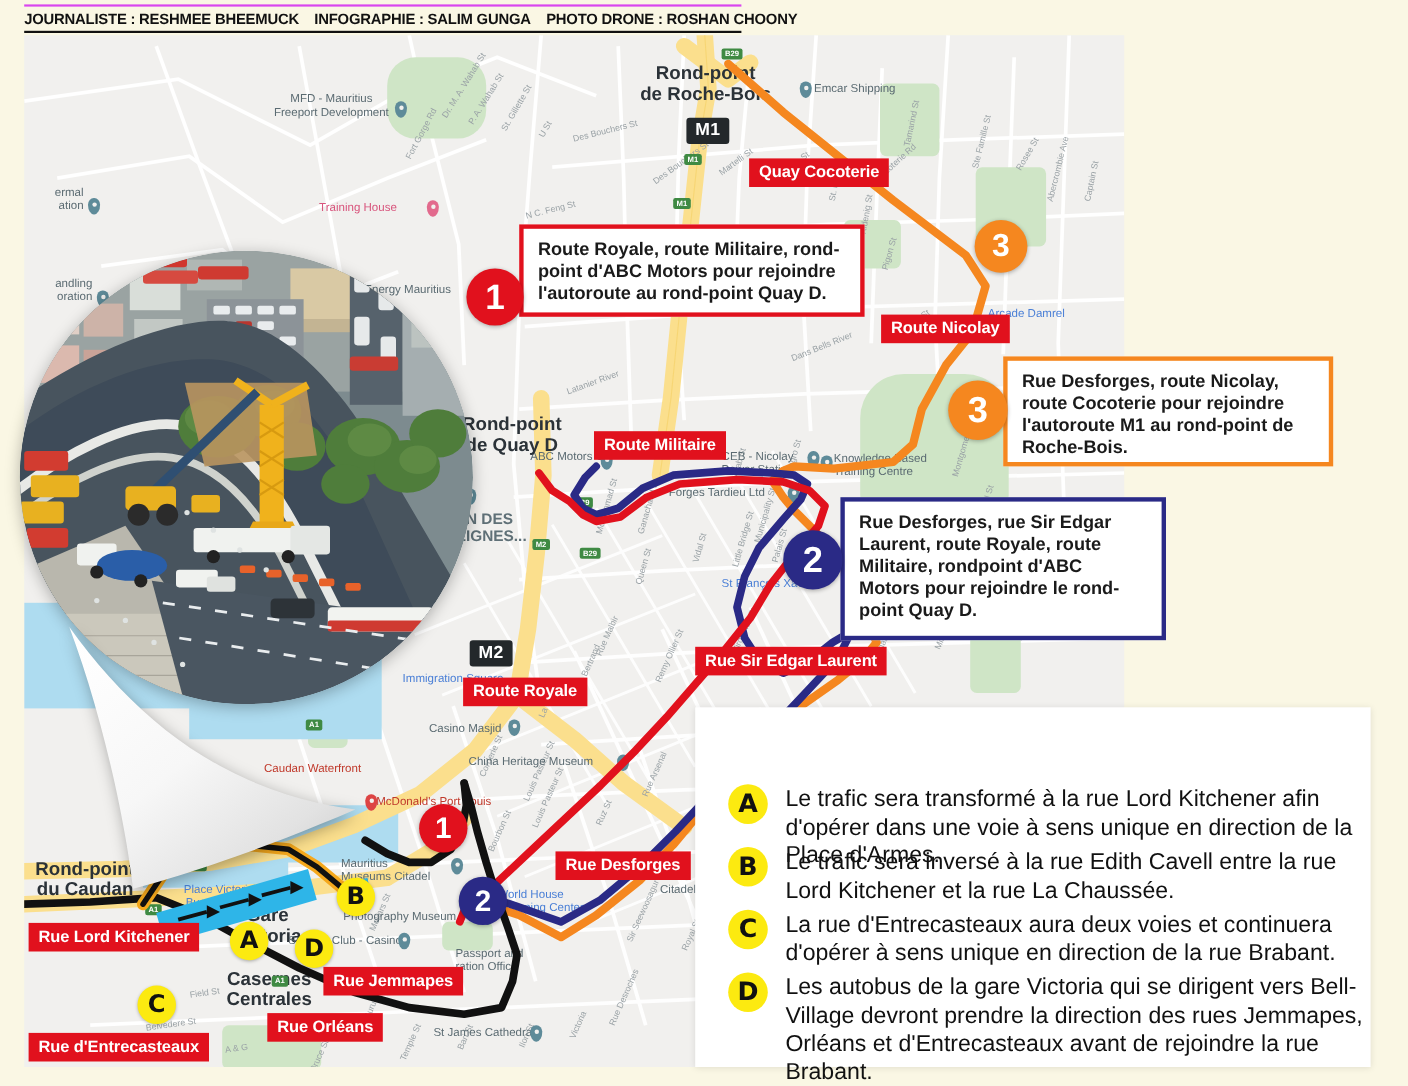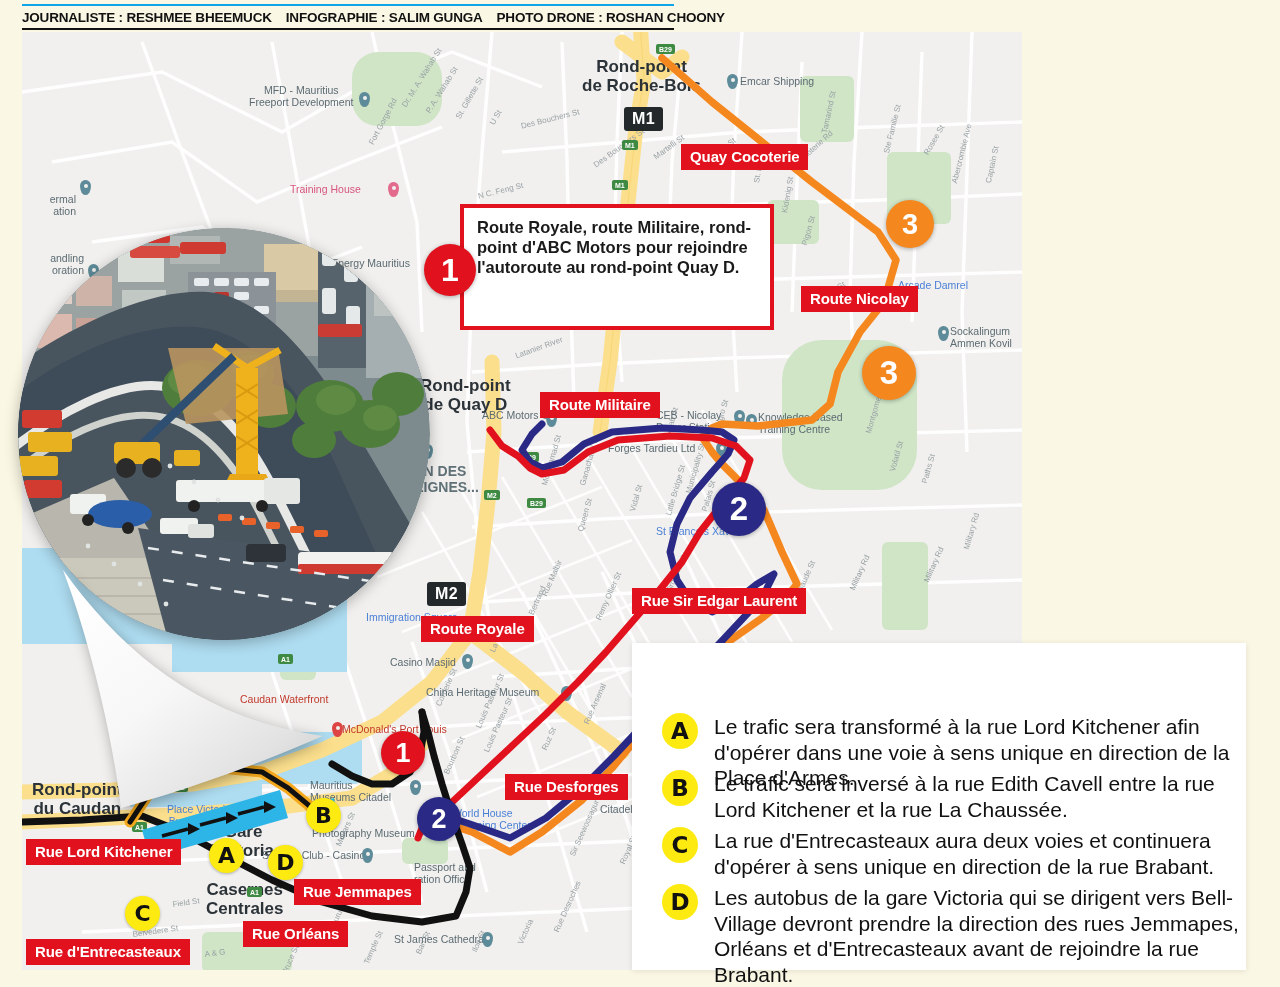--- a/index.html
+++ b/index.html
@@ -7,21 +7,21 @@
     width: 1280px; height: 987px;
     background: #faf7e4;
     font-family: "Liberation Sans", sans-serif;
     overflow: hidden;
   }
   #page { position: relative; width: 1280px; height: 987px; background: #faf7e4; }
 
   
   #credits {
     position: absolute; left: 22px; top: 4px; width: 652px; height: 26px;
-    border-top: 2px solid #0ea5e9; border-bottom: 2px solid #111;
+    border-top: 2px solid #d946ef; border-bottom: 2px solid #111;
     display: flex; align-items: center; background: #faf7e4;
     z-index: 60;
   }
   #credits .cr {
     font-size: 13.5px; font-weight: 700; color: #111; letter-spacing: -0.2px;
     white-space: nowrap; padding-right: 14px;
   }
 
   
   #map {
@@ -333,21 +333,21 @@
       <div class="poi" style="left:227px;top:53px;text-align:center;white-space:pre;">MFD - Mauritius
 Freeport Development</div>
       <div class="pin" style="left:337px;top:60px;"></div>
 
       <div class="poi pink" style="left:268px;top:152px;">Training House</div>
       <div class="pin" style="left:366px;top:150px;background:#e26a8d;"></div>
 
       <div class="poi" style="left:286px;top:226px;">Vivo Energy Mauritius</div>
       <div class="pin" style="left:412px;top:222px;"></div>
 
-      <div class="poi" style="left:0px;top:138px;white-space:pre;text-align:right;width:54px;margin-top:24px;">ermal
+      <div class="poi" style="left:0px;top:138px;white-space:pre;text-align:right;width:54px;">ermal
 ation</div>
       <div class="pin" style="left:58px;top:148px;"></div>
 
       <div class="poi" style="left:0px;top:221px;white-space:pre;text-align:right;width:62px;">andling
 oration</div>
       <div class="pin" style="left:66px;top:232px;"></div>
 
       <div class="poi darkbig" style="left:560px;top:25px;text-align:center;white-space:pre;">Rond-point
 de Roche-Bois</div>
       <div class="mshield" style="left:602px;top:75px;">M1</div>
@@ -660,33 +660,39 @@
         <stop offset="1" stop-color="#c9c9c9"></stop>
       </linearGradient>
     </defs>
     <path d="M8,10 C70,96 150,160 268,176 C180,214 110,236 66,248 C58,180 36,84 8,10 Z" fill="url(#curlg)"></path>
   </svg>
 
 
   <div class="numcircle red" style="left:424px;top:244px;width:52px;height:52px;font-size:32px;">
     <span>1</span>
   </div>
-  <div class="callout red" style="left:460px;top:204px;width:314px;height:126px;">
+  <div class="callout red" style="left:472px;top:204px;width:314px;height:84px;">
     <span>Route Royale, route Militaire, rond-point d'ABC Motors pour rejoindre l'autoroute au rond-point Quay D.</span>
   </div>
 
   <div class="numcircle orange" style="left:886px;top:200px;width:48px;height:48px;font-size:29px;">
     <span>3</span>
   </div>
   <div class="numcircle orange" style="left:862px;top:346px;width:54px;height:54px;font-size:33px;">
     <span>3</span>
   </div>
+  <div class="callout orange" style="left:912px;top:324px;width:300px;height:100px;">
+    <span>Rue Desforges, route Nicolay, route Cocoterie pour rejoindre l'autoroute M1 au rond-point de Roche-Bois.</span>
+  </div>
 
   <div class="numcircle navy" style="left:712px;top:482px;width:54px;height:54px;font-size:33px;">
     <span>2</span>
+  </div>
+  <div class="callout navy" style="left:764px;top:452px;width:296px;height:130px;">
+    <span>Rue Desforges, rue Sir Edgar Laurent, route Royale, route Militaire, rondpoint d'ABC Motors pour rejoindre le rond-point Quay D.</span>
   </div>
 
   <div class="numcircle red" style="left:381px;top:731px;width:44px;height:44px;font-size:27px;">
     <span>1</span>
   </div>
   <div class="numcircle navy" style="left:417px;top:797px;width:44px;height:44px;font-size:27px;">
     <span>2</span>
   </div>
 
   <div class="letcircle" style="left:209px;top:838px;width:35px;height:35px;font-size:22px;">

